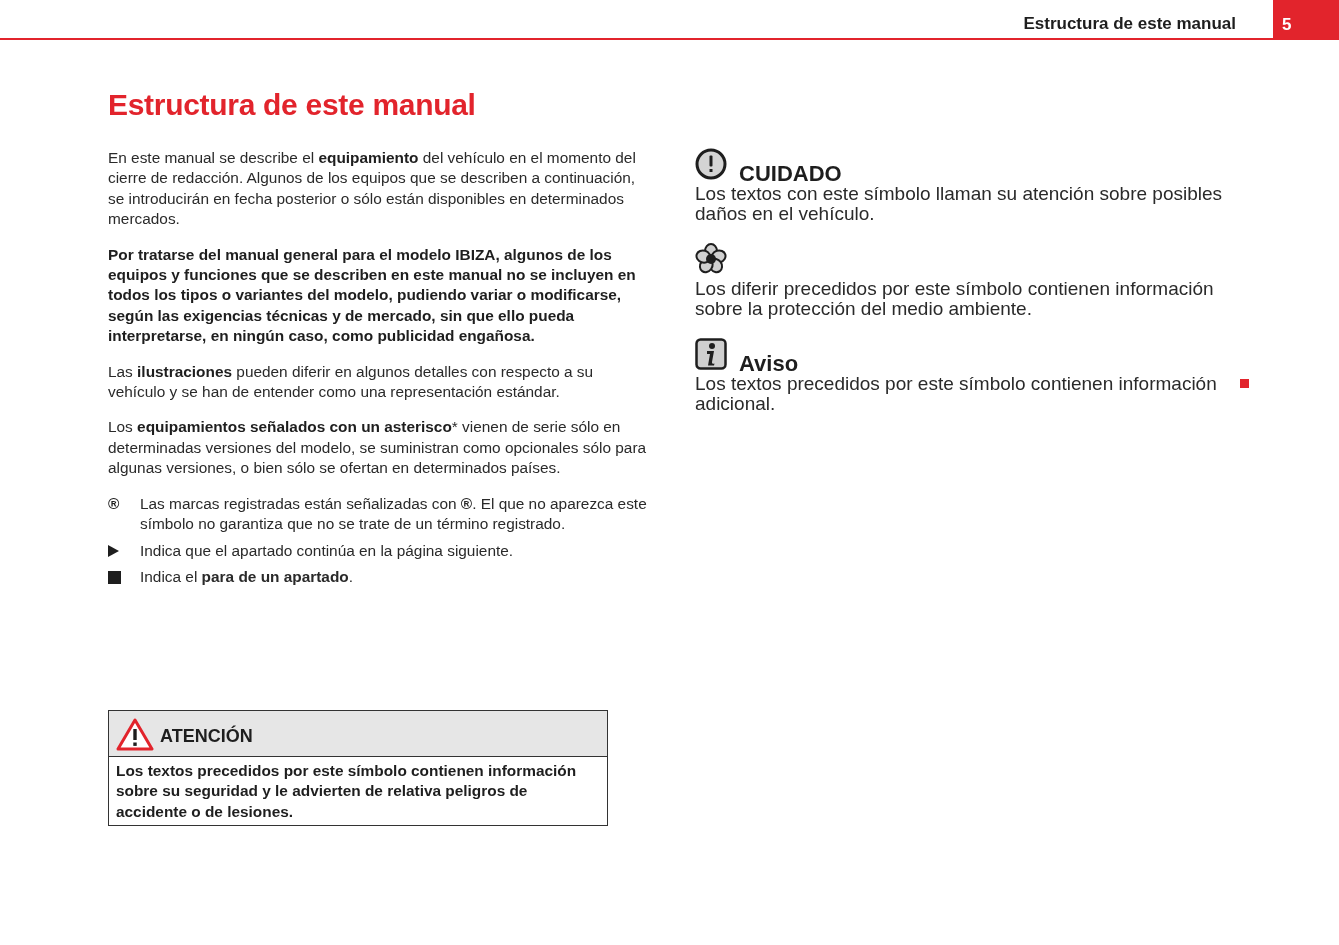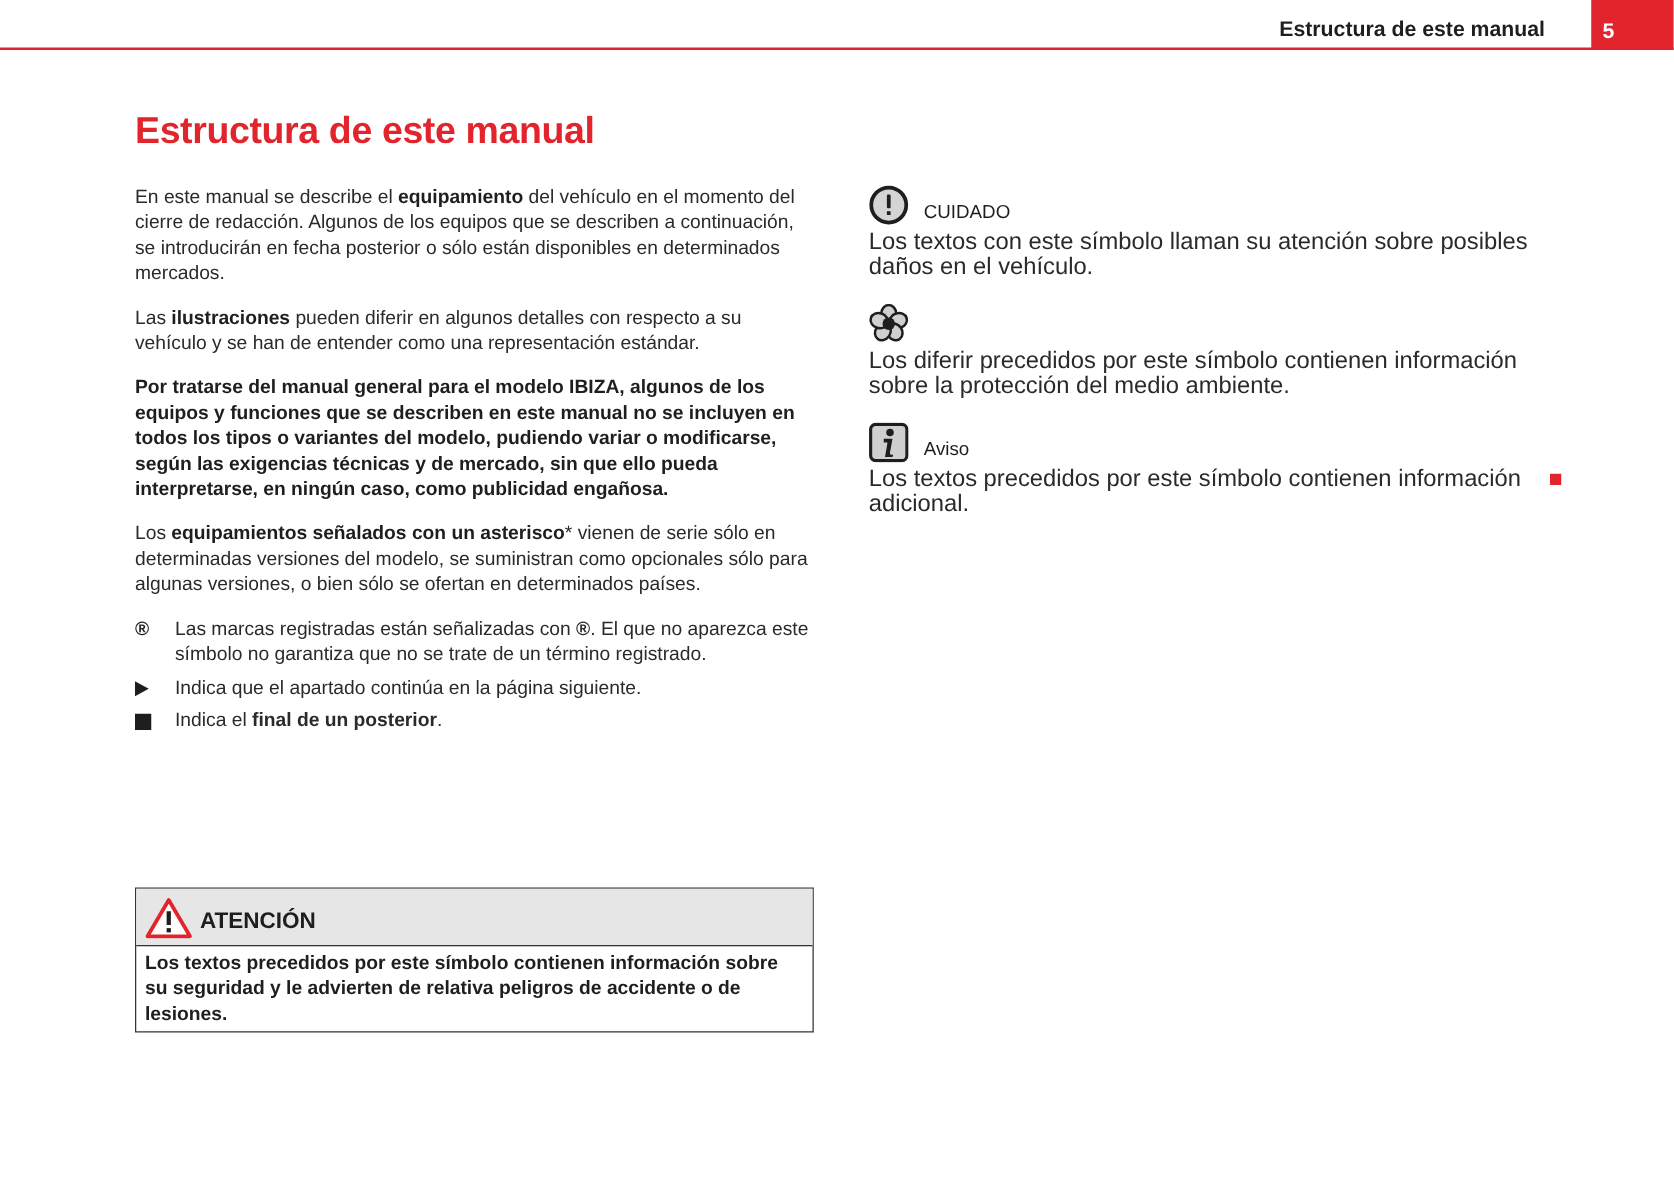--- a/index.html
+++ b/index.html
@@ -21,69 +21,69 @@
   p.body { font-size: 15.4px; line-height: 20.4px; margin-bottom: 15px; color: #2a2a2a; }
   p.body b { color: #1e1e1e; }
   p.strong { font-weight: bold; color: #1e1e1e; }
 
   .legend { list-style: none; margin-top: 1px; }
   .legend li { position: relative; padding-left: 32px; font-size: 15.4px; line-height: 20.4px; margin-bottom: 6px; color: #2a2a2a; }
   .legend .sym { position: absolute; left: 0; top: 0; width: 18px; text-align: left; font-weight: bold; color: #1e1e1e; }
   .sym-tri { display: inline-block; width: 0; height: 0; border-top: 6px solid transparent; border-bottom: 6px solid transparent; border-left: 11px solid #1e1e1e; margin-top: 4px; }
   .sym-sq { display: inline-block; width: 13px; height: 13px; background: #1e1e1e; margin-top: 4px; }
 
-  .warning-box { position: absolute; left: 108px; top: 710px; width: 543px; border: 1px solid #333; }
+  .warning-box { position: absolute; left: 108px; top: 710px; width: 500px; border: 1px solid #333; }
   .warning-head { height: 46px; background: #e6e6e6; border-bottom: 1px solid #333; position: relative; }
   .warning-icon { position: absolute; left: 7px; top: 7px; width: 38px; height: 33px; }
   .warning-title { position: absolute; left: 51px; top: 15px; font-size: 18px; font-weight: bold; color: #1e1e1e; }
   .warning-body { padding: 4px 7px 3px 7px; font-size: 15.4px; line-height: 20.4px; font-weight: bold; color: #1e1e1e; }
 
   .note { margin-bottom: 16px; }
   .note-head { position: relative; height: 38px; }
   .note-icon { position: absolute; left: 0; top: 2px; width: 32px; height: 32px; }
-  .note-title { position: absolute; left: 44px; top: 15px; font-size: 15px; font-weight: normal; color: #1e1e1e; }
+  .note-title { position: absolute; left: 44px; top: 15px; font-size: 22px; font-weight: bold; color: #1e1e1e; }
   .note-body { font-size: 19px; line-height: 20.4px; color: #2a2a2a; position: relative; }
   .end-mark { position: absolute; left: 545px; top: 5px; width: 9px; height: 9px; background: #e2242c; }
 </style>
 </head>
 <body>
 
 <div class="header">
   <div class="header-title">Estructura de este manual</div>
   <div class="page-tab">
     <span class="page-num">5</span>
   </div>
   <div class="header-line"></div>
 </div>
 
 <h1 class="main-title">Estructura de este manual</h1>
 
 <div class="col-left">
 
   <p class="body"><span>En este manual se describe el </span><b>equipamiento</b><span> del vehículo en el momento del cierre de redacción. Algunos de los equipos que se describen a continuación, se introducirán en fecha posterior o sólo están disponibles en determinados mercados.</span></p>
 
+  <p class="body strong">Por tratarse del manual general para el modelo IBIZA, algunos de los equipos y funciones que se describen en este manual no se incluyen en todos los tipos o variantes del modelo, pudiendo variar o modificarse, según las exigencias técnicas y de mercado, sin que ello pueda interpretarse, en ningún caso, como publicidad engañosa.</p>
+
   <p class="body"><span>Las </span><b>ilustraciones</b><span> pueden diferir en algunos detalles con respecto a su vehículo y se han de entender como una representación estándar.</span></p>
-
-  <p class="body strong">Por tratarse del manual general para el modelo IBIZA, algunos de los equipos y funciones que se describen en este manual no se incluyen en todos los tipos o variantes del modelo, pudiendo variar o modificarse, según las exigencias técnicas y de mercado, sin que ello pueda interpretarse, en ningún caso, como publicidad engañosa.</p>
 
 
   <p class="body"><span>Los </span><b>equipamientos señalados con un asterisco</b><span>* vienen de serie sólo en determinadas versiones del modelo, se suministran como opcionales sólo para algunas versiones, o bien sólo se ofertan en determinados países.</span></p>
 
   <ul class="legend">
     <li>
       <span class="sym">®</span>
       <span>Las marcas registradas están señalizadas con </span><b>®</b><span>. El que no aparezca este símbolo no garantiza que no se trate de un término registrado.</span>
     </li>
     <li>
       <span class="sym"><span class="sym-tri"></span></span>
       <span>Indica que el apartado continúa en la página siguiente.</span>
     </li>
     <li>
       <span class="sym"><span class="sym-sq"></span></span>
-      <span>Indica el </span><b>final de un posterior</b><span>.</span>
+      <span>Indica el </span><b>para de un apartado</b><span>.</span>
     </li>
   </ul>
 </div>
 
 <div class="warning-box">
   <div class="warning-head">
     <svg class="warning-icon" viewBox="0 0 38 33">
       <path d="M19 2 L36 31 L2 31 Z" fill="#ffffff" stroke="#e2242c" stroke-width="3" stroke-linejoin="round"></path>
       <rect x="17.3" y="11" width="3.4" height="11" fill="#1e1e1e"></rect>
       <rect x="17.3" y="24.5" width="3.4" height="3.4" fill="#1e1e1e"></rect>

